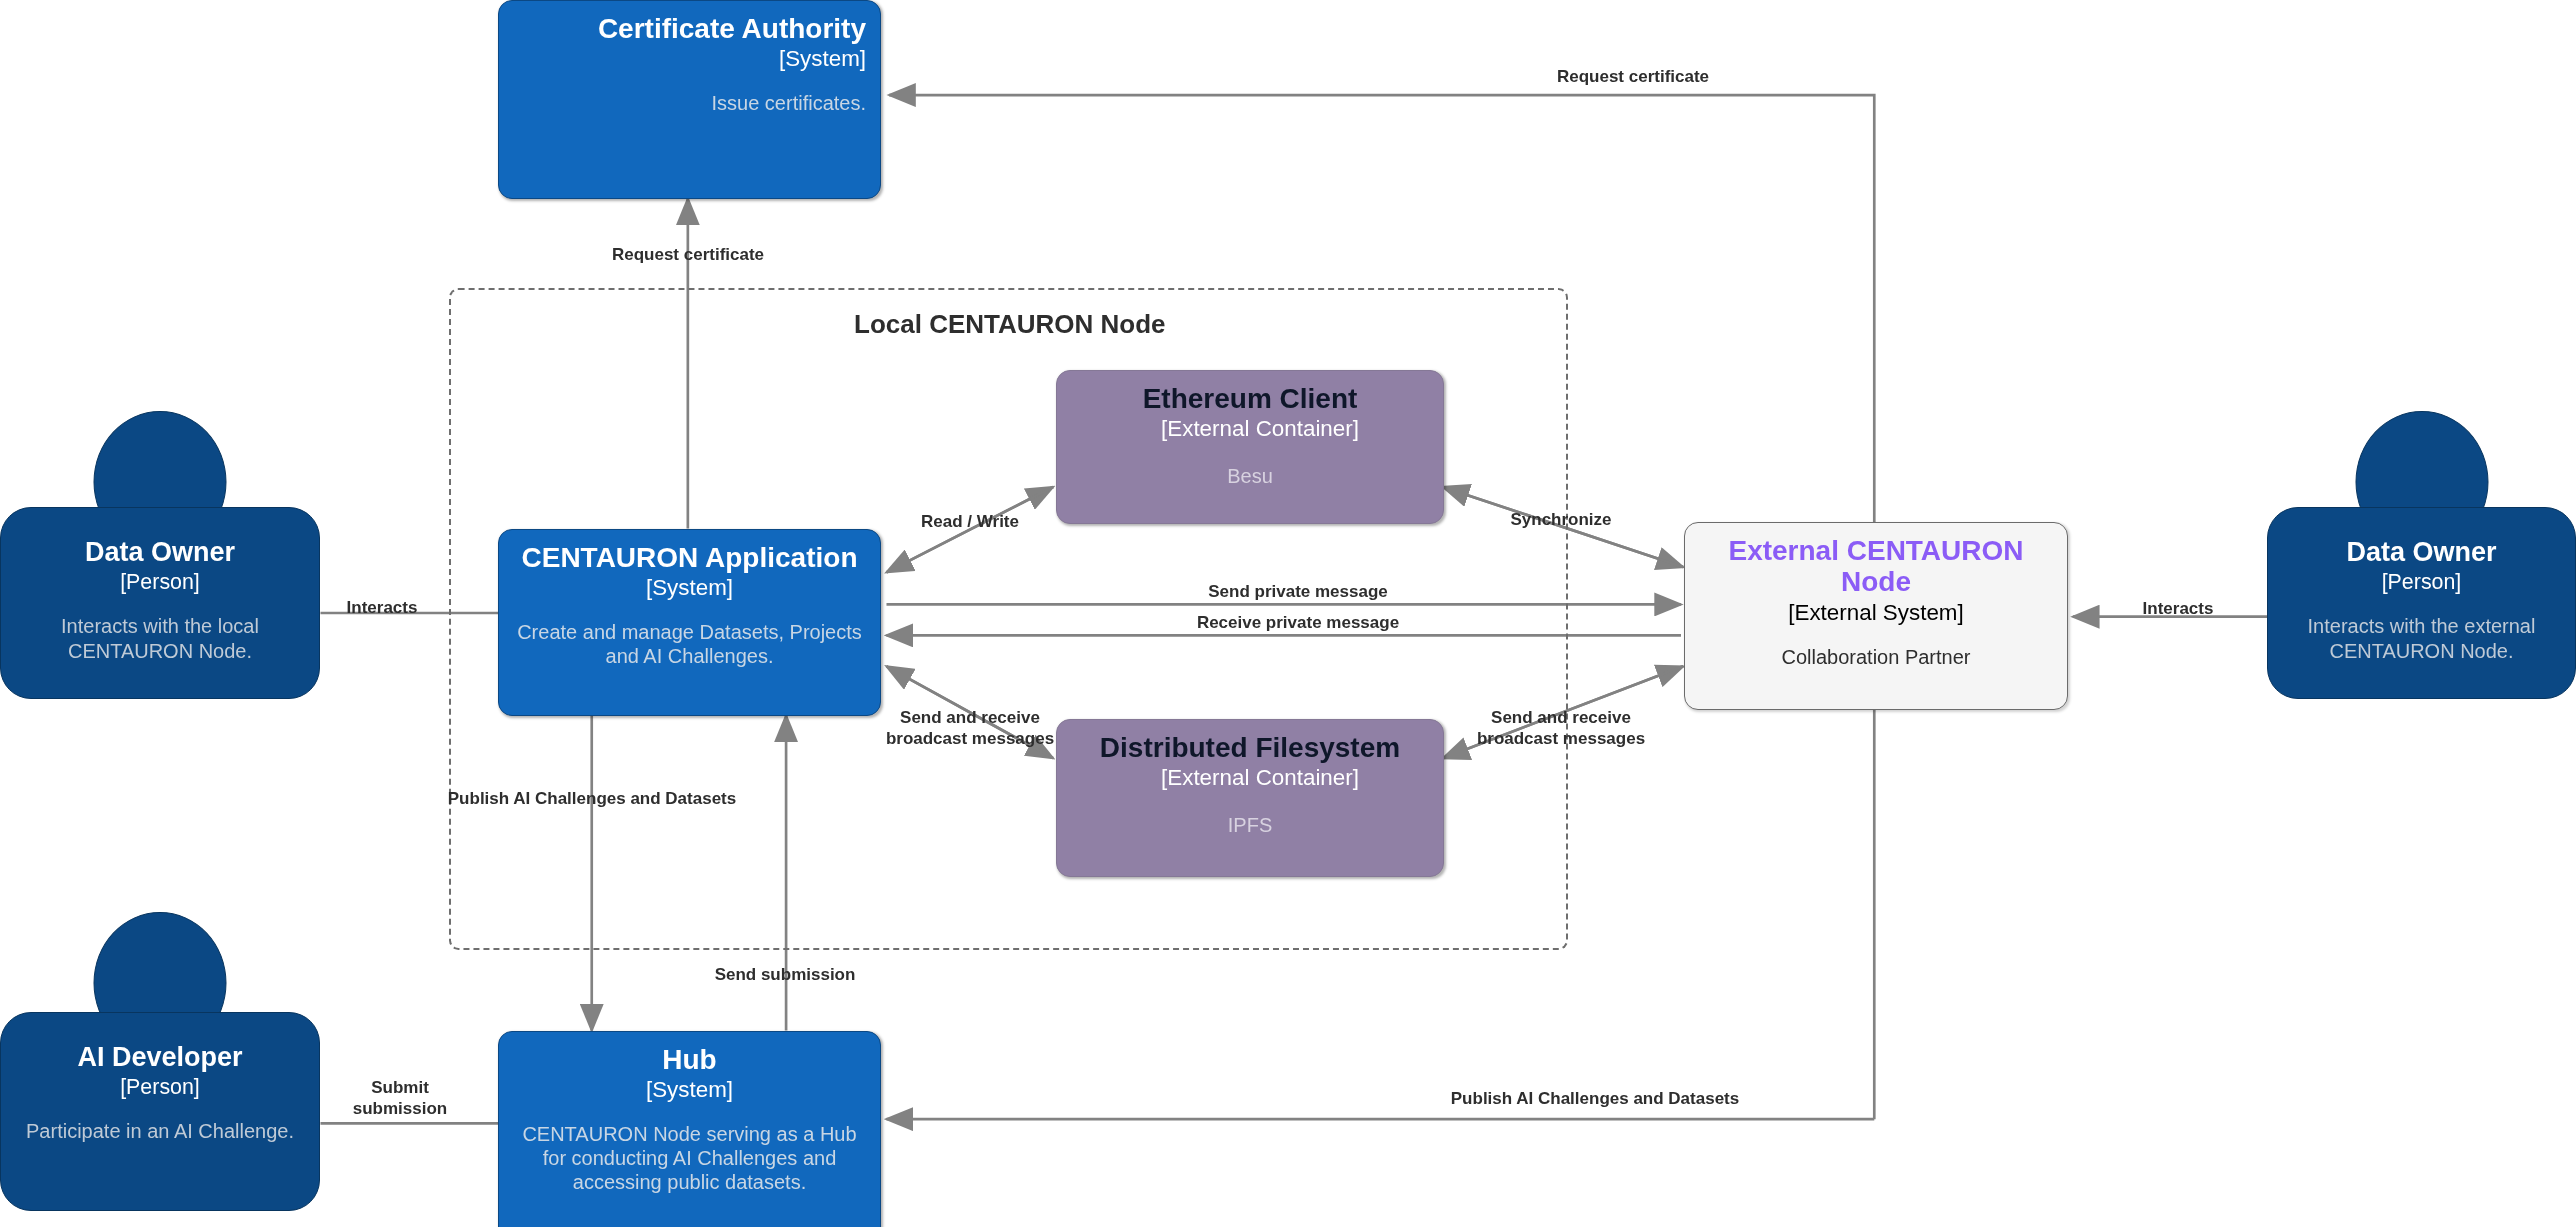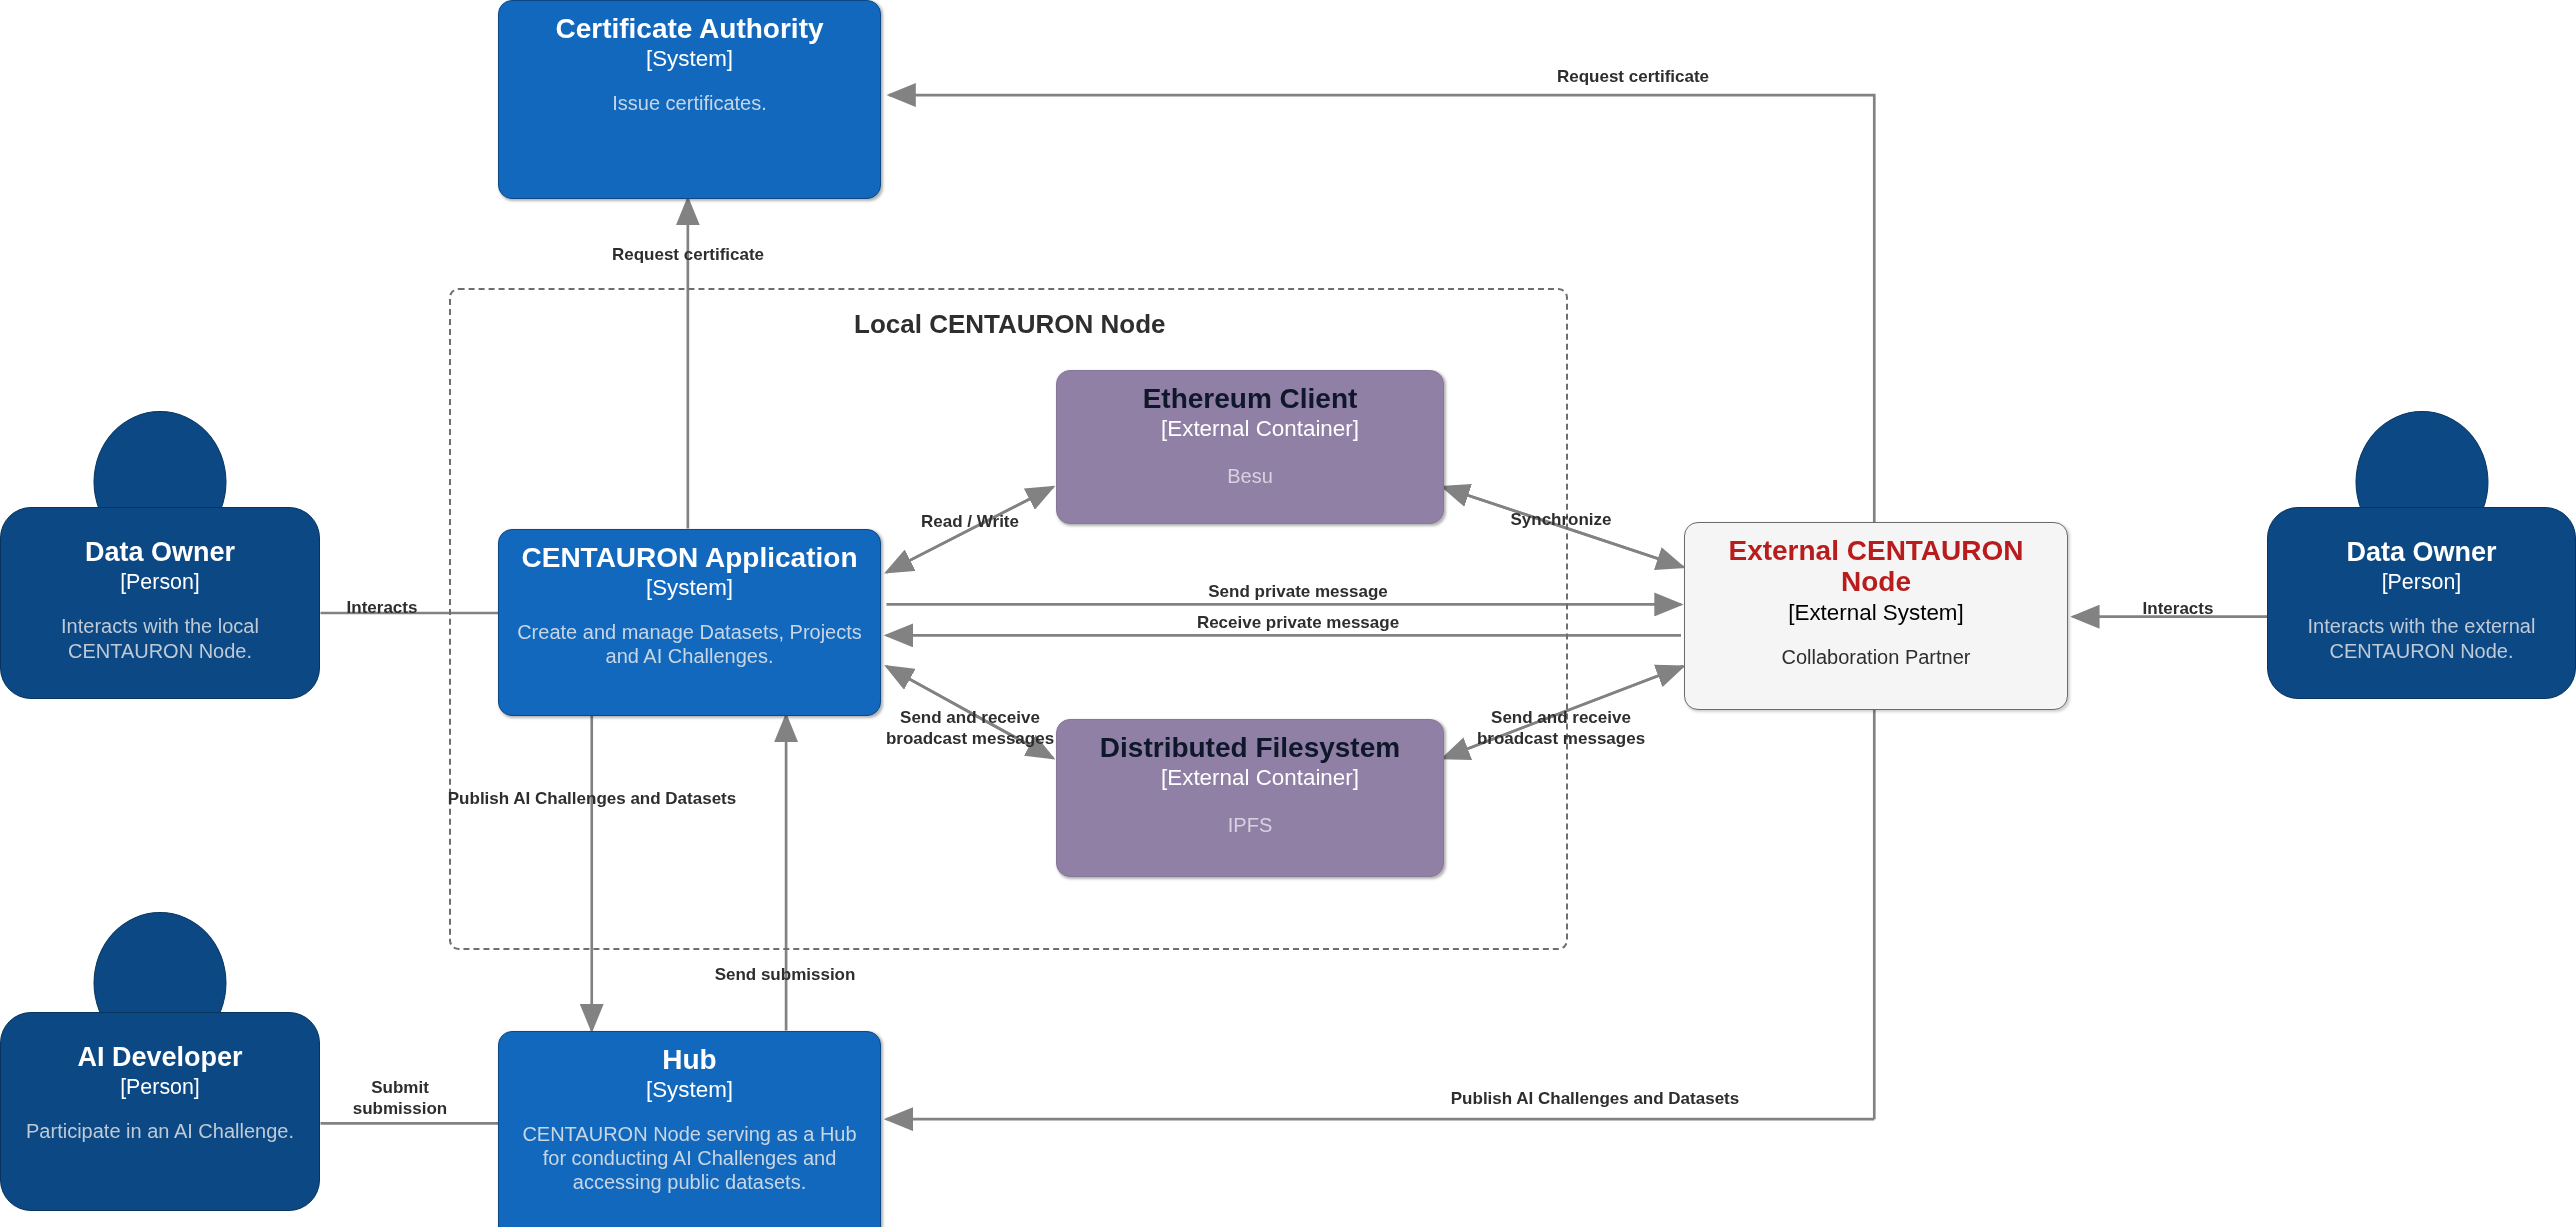--- a/index.html
+++ b/index.html
@@ -21,21 +21,21 @@
   .sys .n-desc{color:#c8d6e4;font-size:20px;margin-top:18px;}
 
   
   .extc{background:#9080A5;border:1.6px solid #857896;box-shadow:1.1px 1.6px 2.7px rgba(0,0,0,.30);}
   .extc .n-title{color:#0f172a;font-size:28px;}
   .extc .n-type{color:#ffffff;font-size:22.4px;margin-top:2.1px;margin-left:20px;}
   .extc .n-desc{color:#d8d2e0;font-size:20px;margin-top:21.4px;}
 
   
   .extsys{background:#F5F5F5;border:1.6px solid #6B6B6B;box-shadow:1.1px 1.6px 2.7px rgba(0,0,0,.18);}
-  .extsys .n-title{color:#b91c1c;font-size:28px;}
+  .extsys .n-title{color:#8b5cf6;font-size:28px;}
   .extsys .n-type{color:#000000;font-size:22.4px;margin-top:2.1px;}
   .extsys .n-desc{color:#2E2E2E;font-size:20px;margin-top:19px;}
 
   
   .person{position:absolute;}
   .person .p-head{position:absolute;left:50%;transform:translateX(-50%);
        background:#0B4884;border:1.6px solid #08355F;border-radius:50%;}
   .person .p-body{position:absolute;left:0;right:0;bottom:0;
        background:#0B4884;border:1.6px solid #08355F;border-radius:31px;
        box-sizing:border-box;display:flex;flex-direction:column;align-items:center;
@@ -104,21 +104,21 @@
     <path d="M1472,1930 L1472,1340" stroke="#828282" stroke-width="5" fill="none" marker-end="url(#ah)"></path>
 
     <path d="M600,2104 L1222,2104" stroke="#828282" stroke-width="5" fill="none" marker-end="url(#ah)"></path>
 
     <path d="M3510,2096 L1660,2096" stroke="#828282" stroke-width="5" fill="none" marker-end="url(#ah)"></path>
   </svg>
 
   <div class="boundary" style="left:449px;top:288px;width:1119px;height:662px;"></div>
   <div class="boundary-label" style="left:854px;top:309px;">Local CENTAURON Node</div>
 
-  <div class="node sys" style="left:498px;top:0px;width:383px;height:199px;">
+  <div class="node sys" style="left:498px;top:0px;width:383px;height:199px;align-items:flex-end;">
     <div class="n-title">Certificate Authority</div>
     <div class="n-type">[System]</div>
     <div class="n-desc">Issue certificates.</div>
   </div>
 
   <div class="node sys" style="left:498px;top:529px;width:383px;height:187px;">
     <div class="n-title">CENTAURON Application</div>
     <div class="n-type">[System]</div>
     <div class="n-desc">Create and manage Datasets, Projects and AI Challenges.</div>
   </div>

